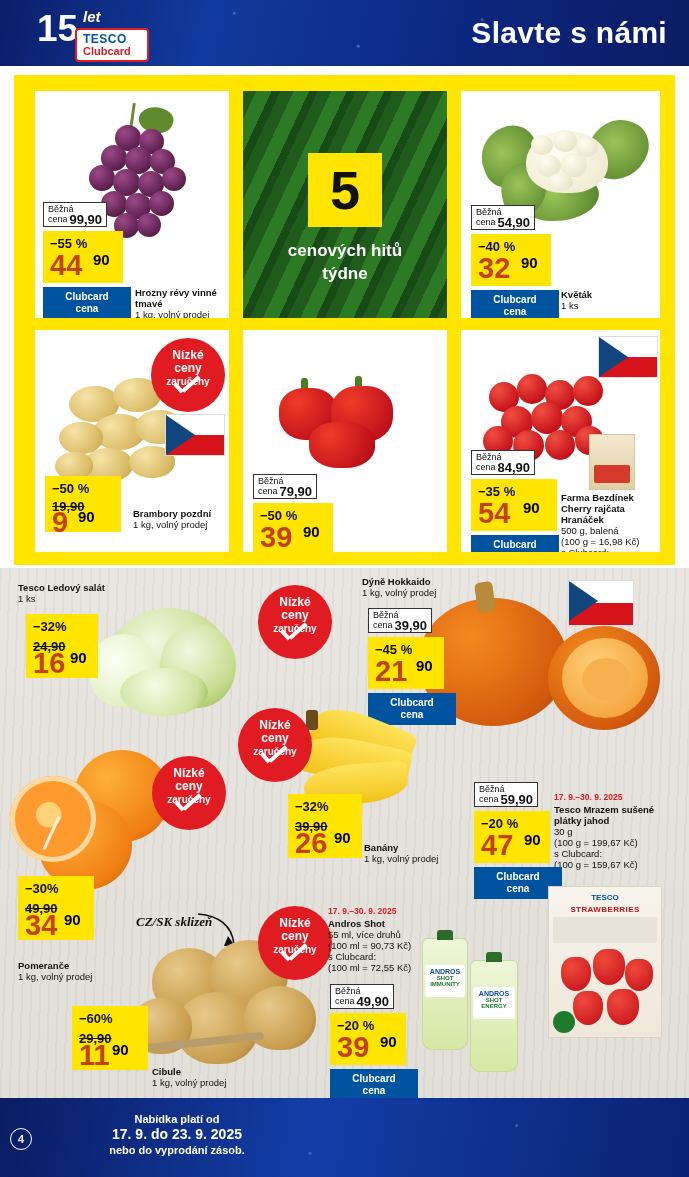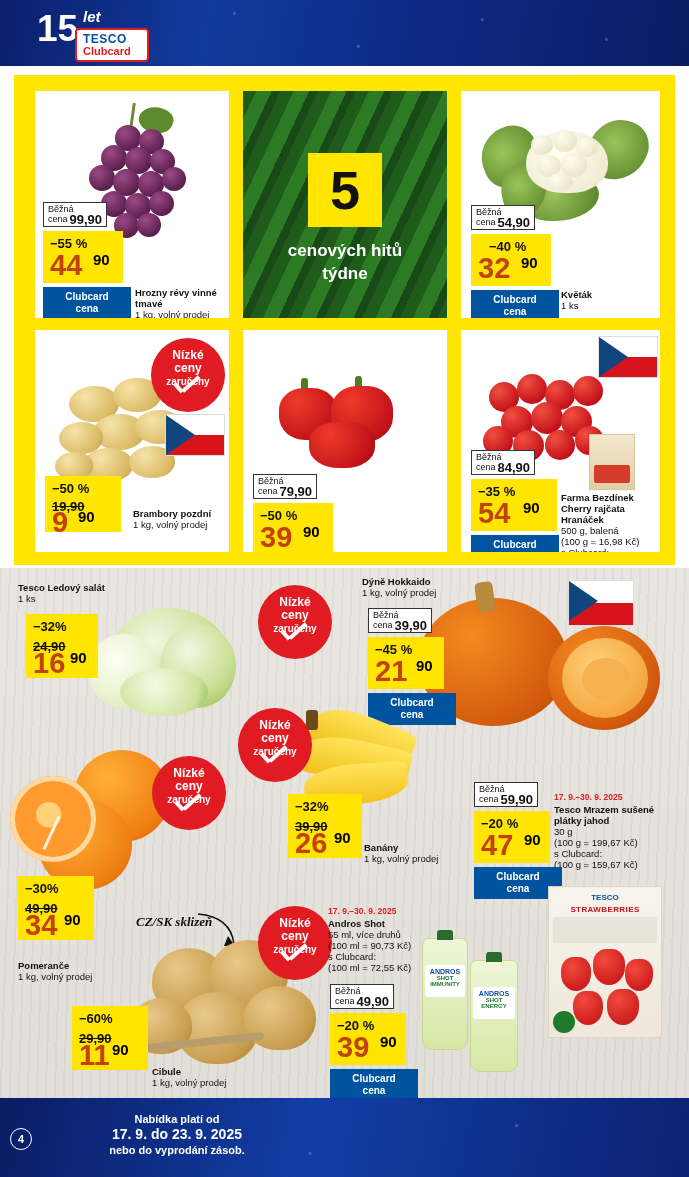--- a/index.html
+++ b/index.html
@@ -158,20 +158,21 @@
 
 <div class="header">
   <div class="anniv">
     <div class="num">15</div>
     <div class="let">let</div>
     <div class="cardbox">
       <span class="t">TESCO</span>
       <span class="c">Clubcard</span>
     </div>
   </div>
+  <div class="hdr-title">Slavte s námi</div>
 </div>
 
 <div class="panel">
 
   <div class="cell c1">
     <div class="grapes">
       <div class="stem"></div>
         <div class="leaf"></div>
       <div class="grape" style="left:58px;top:22px;width:26px;height:26px;"></div>
       <div class="grape" style="left:82px;top:26px;width:25px;height:25px;"></div>
@@ -231,21 +232,21 @@
       <div class="cauli-bump" style="left:105px;top:40px;width:22px;height:20px;"></div>
       <div class="cauli-bump" style="left:66px;top:58px;width:24px;height:22px;"></div>
       <div class="cauli-bump" style="left:90px;top:56px;width:26px;height:24px;"></div>
       <div class="cauli-bump" style="left:76px;top:76px;width:26px;height:18px;"></div>
     </div>
     <div class="origbox" style="left:10px;top:114px;">
       <span>Běžná</span><br>
       <span>cena</span><b>54,90</b>
     </div>
     <div class="ylw" style="left:10px;top:143px;width:80px;height:52px;">
-      <div class="disc" style="position:absolute;left:18px;top:5px;">−40 %</div>
+      <div class="disc" style="position:absolute;left:7px;top:5px;">−40 %</div>
       <div class="price" style="position:absolute;left:7px;top:21px;">32</div>
       <div style="position:absolute;left:50px;top:20px;font-size:15px;font-weight:bold;">90</div>
     </div>
     <div class="ccard" style="left:10px;top:199px;width:72px;">
       <span>Clubcard</span><br>
       <span>cena</span>
     </div>
     <div class="pname" style="left:100px;top:198px;width:90px;">
       <span>Květák</span><br>
       <span class="psub">1 ks</span>

